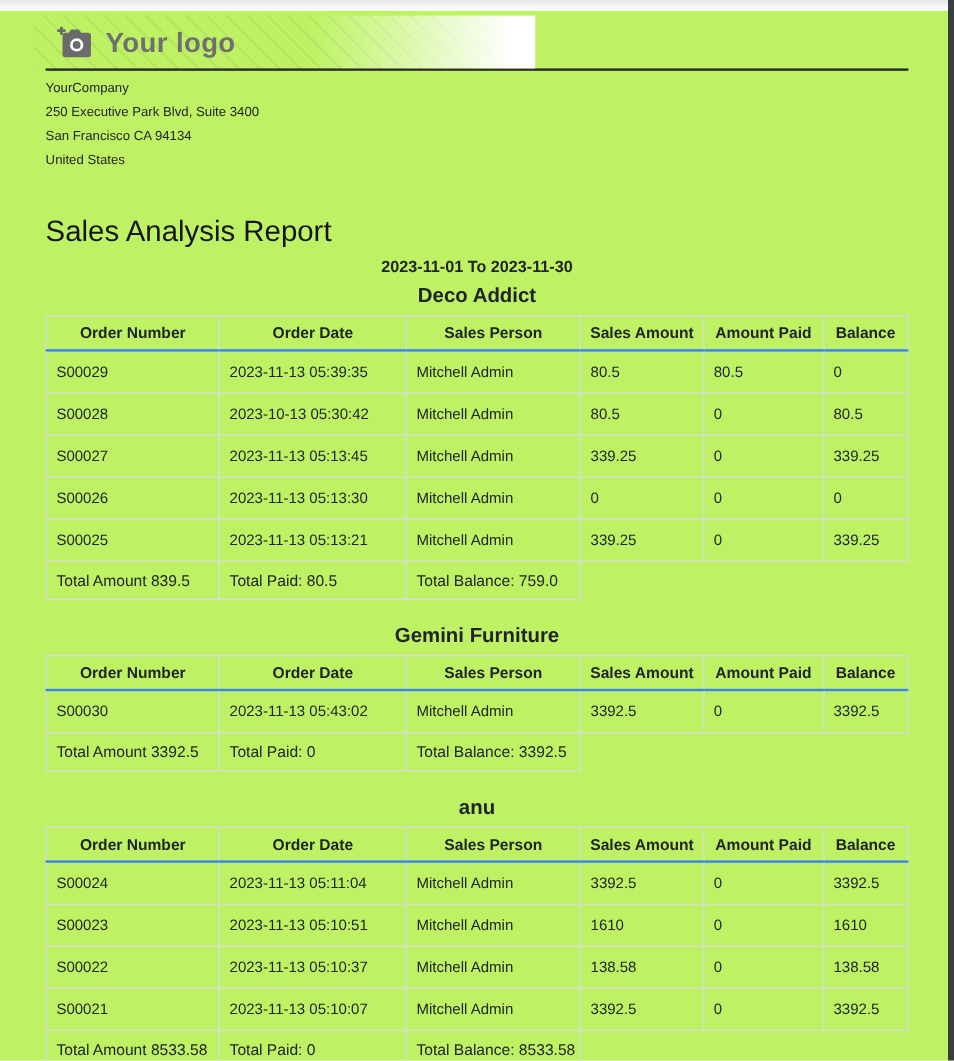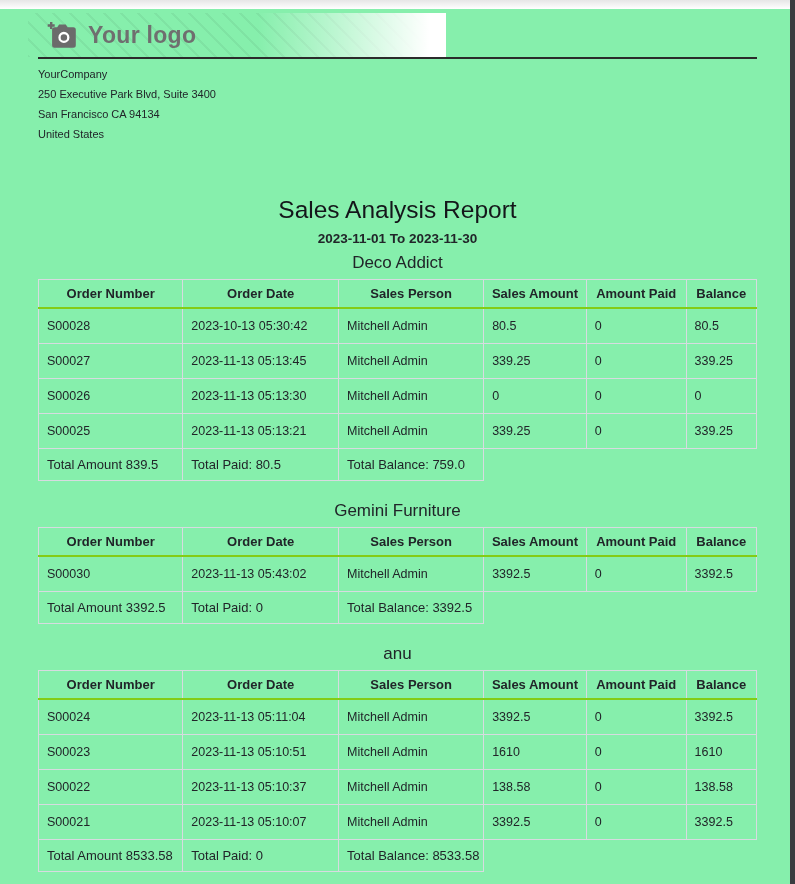--- a/index.html
+++ b/index.html
@@ -2,21 +2,21 @@
 <html><head>
 <meta charset="utf-8">
 <style>
   html, body { margin: 0; padding: 0; background: #ffffff; }
 
   .page {
     position: relative;
     width: 795px;
     height: 884px;
     overflow: hidden;
-    background: #86efac;
+    background: #bef264;
     font-family: "Liberation Sans", sans-serif;
     color: var(--text-color, #212529);
   }
 
   .top-fade {
     position: absolute; top: 0; left: 0; right: 0; height: 9px;
     background: linear-gradient(#e6e6e6, #ffffff);
     pointer-events: none;
   }
 
@@ -54,53 +54,53 @@
   .header-rule {
     border: none;
     border-top: 2px solid #2b2b2b;
     margin: 0 0 5px 0;
   }
 
   .address div { font-size: 11px; line-height: 20px; }
 
   
   .report-title {
-    margin: 52px 0 7px 0;
-    text-align: center;
+    margin: 36px 0 7px 0;
+    text-align: left;
     font-size: 24.5px;
     font-weight: 400;
     color: #14161a;
   }
   .date-range {
     text-align: center;
     font-size: 13.5px;
     font-weight: 700;
     margin: 3px;
   }
   .section-title {
     margin: 20px 0 6px 0;
     text-align: center;
     font-size: 17px;
-    font-weight: 400;
+    font-weight: 700;
   }
   #sections section:first-child .section-title { margin-top: 7px; }
 
   
   table.report-table {
     width: 100%;
     border-collapse: collapse;
     table-layout: fixed;
   }
   table.report-table th {
     font-size: 13px;
     font-weight: 700;
     text-align: center;
     padding: 6px 4px;
     border: 1px solid var(--border-color, #d7dbe0);
-    border-bottom: 2px solid #84cc16;
+    border-bottom: 2px solid #3b82f6;
     overflow: hidden;
     white-space: nowrap;
   }
   table.report-table td {
     font-size: 12.5px;
     padding: 10px 8px;
     border: 1px solid var(--border-color, #d7dbe0);
     overflow: hidden;
     white-space: nowrap;
   }
@@ -160,20 +160,28 @@
           <th>Order Number</th>
           <th>Order Date</th>
           <th>Sales Person</th>
           <th>Sales Amount</th>
           <th>Amount Paid</th>
           <th>Balance</th>
         </tr>
       </thead>
       <tbody>
               <tr>
+                <td>S00029</td>
+                <td>2023-11-13 05:39:35</td>
+                <td>Mitchell Admin</td>
+                <td>80.5</td>
+                <td>80.5</td>
+                <td>0</td>
+              </tr>
+              <tr>
                 <td>S00028</td>
                 <td>2023-10-13 05:30:42</td>
                 <td>Mitchell Admin</td>
                 <td>80.5</td>
                 <td>0</td>
                 <td>80.5</td>
               </tr>
               <tr>
                 <td>S00027</td>
                 <td>2023-11-13 05:13:45</td>

